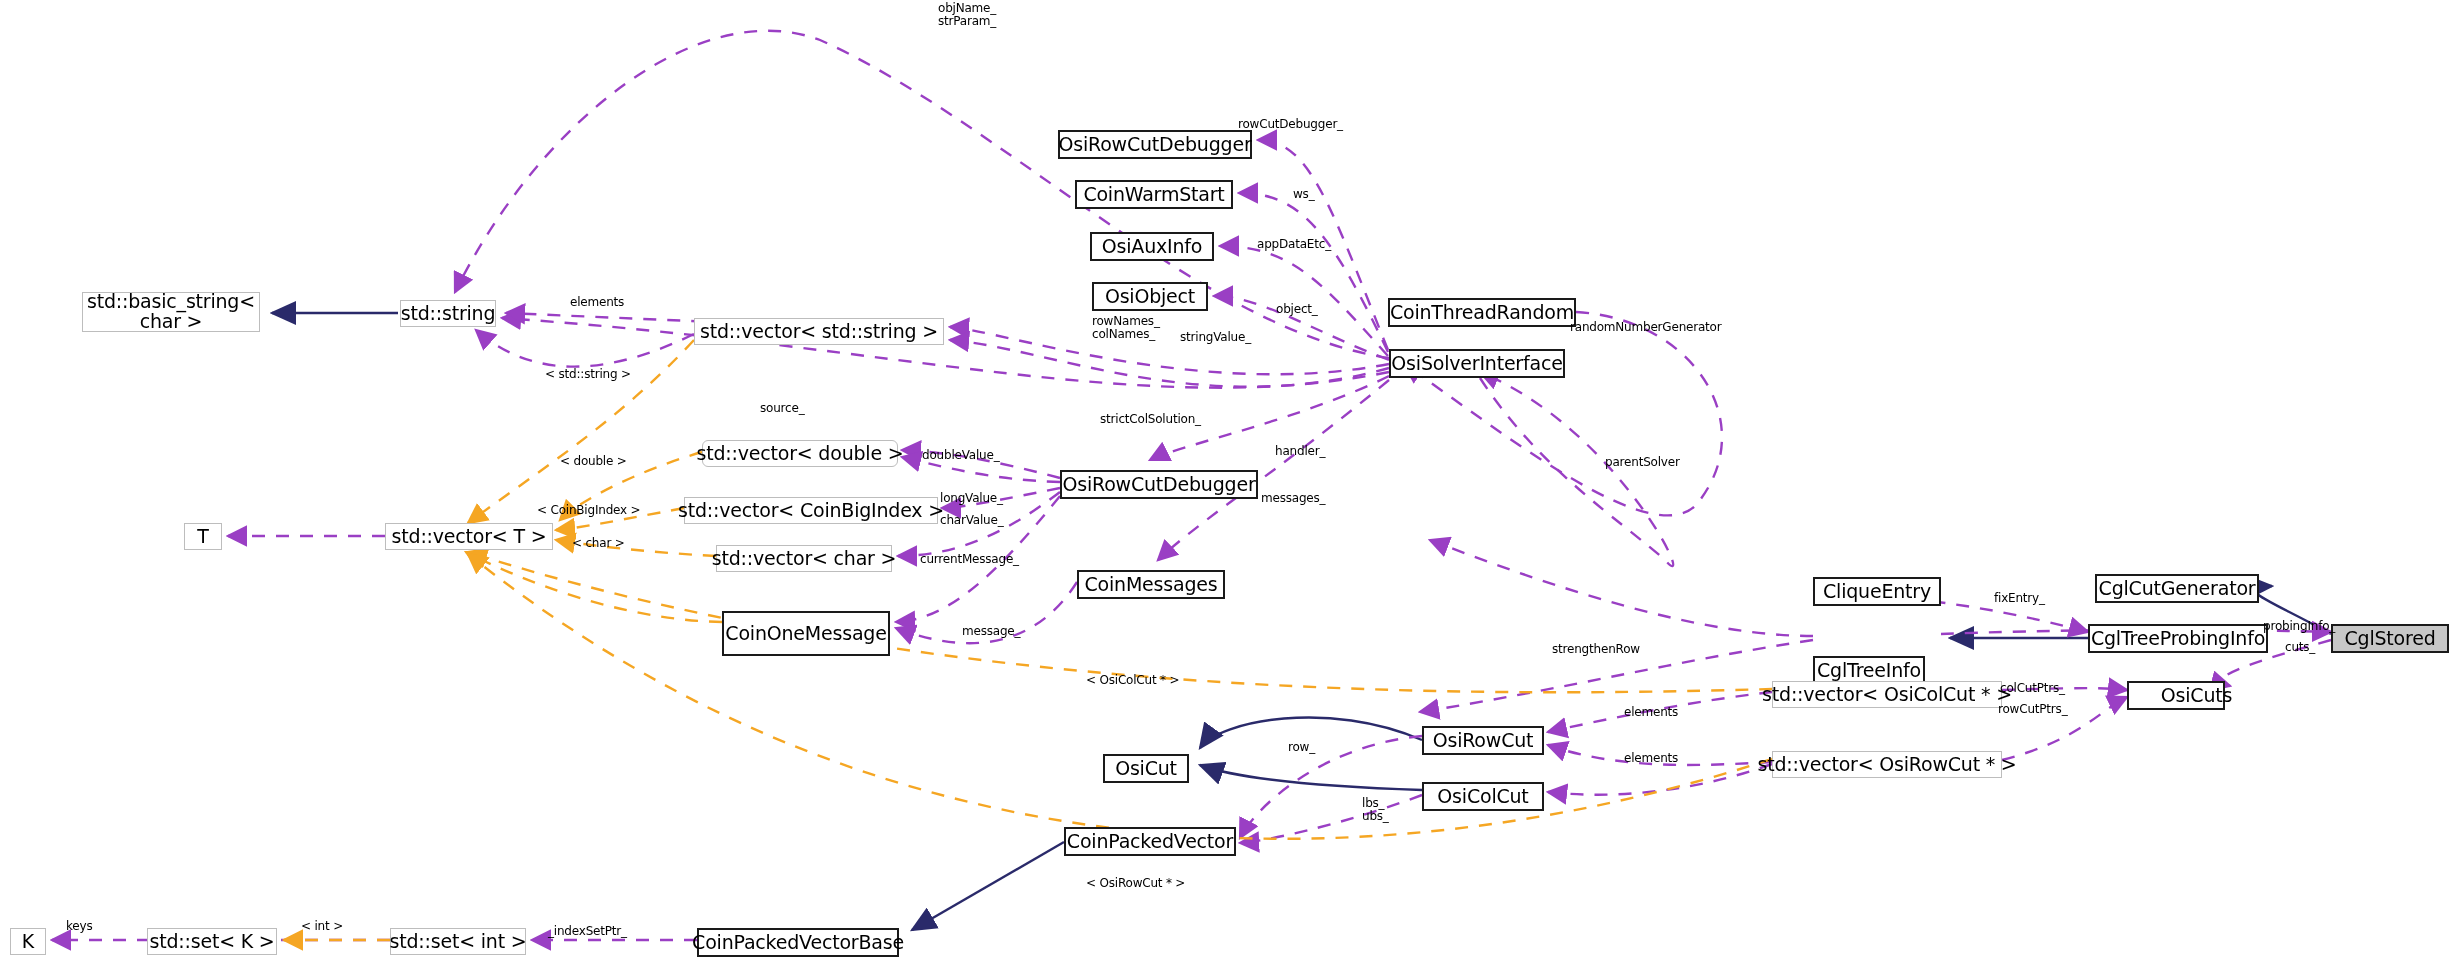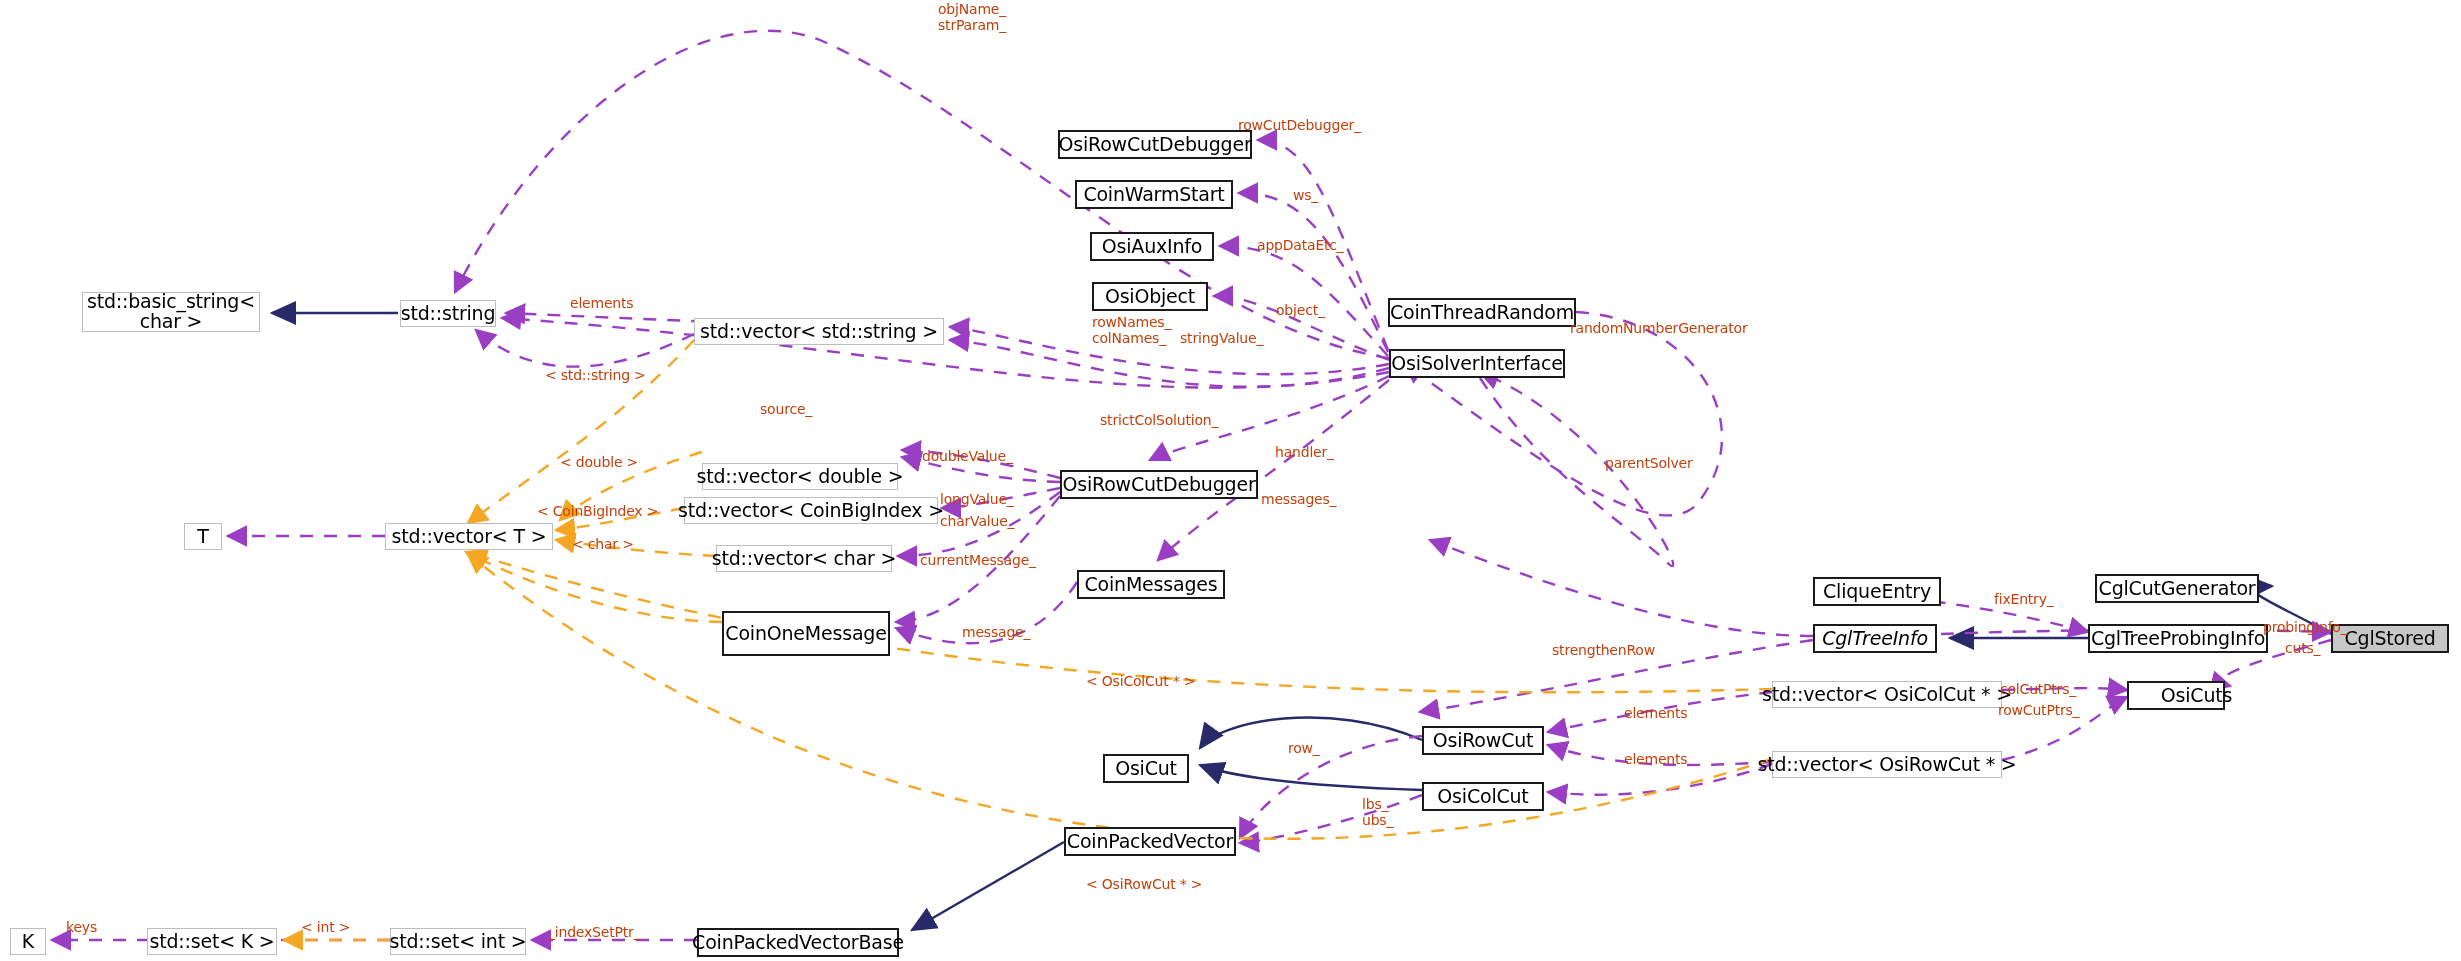--- a/index.html
+++ b/index.html
@@ -16,22 +16,22 @@
     line-height:1.05;
     color:#000;
     white-space:pre;
     letter-spacing:-0.2px;
   }
   .node.solidbox{border:2px solid #1a1a1a;}
   .node.greybox{border:1px solid #bdbdbd;}
   .node.highlight{border:2px solid #1a1a1a;background:#c7c7c7;}
   .elabel{
     position:absolute;
-    font-size:14px;
-    color:#c2410c;
+    font-size:12px;
+    color:#000000;
     white-space:pre;
     line-height:1.12;
     letter-spacing:-0.2px;
   }
 </style>
 </head>
 <body>
 
 <div id="diagram">
 
@@ -106,34 +106,34 @@
       <path d="M390,940 L284,940"></path>
     </g>
   </svg>
 
   <div class="node greybox" style="left:82px;  top:292px; width:178px; height:40px;">std::basic_string&lt;
 char &gt;</div>
   <div class="node greybox" style="left:400px; top:300px; width:96px;  height:27px;">std::string</div>
   <div class="node greybox" style="left:694px; top:318px; width:250px; height:27px;">std::vector&lt; std::string &gt;</div>
   <div class="node greybox" style="left:184px; top:523px; width:38px;  height:27px;">T</div>
   <div class="node greybox" style="left:385px; top:523px; width:168px; height:27px;">std::vector&lt; T &gt;</div>
-  <div class="node greybox" style="left:702px; top:463px; width:196px; height:27px;">std::vector&lt; double &gt;</div>
+  <div class="node greybox" style="left:702px; top:440px; width:196px; height:27px;border-radius:6px;">std::vector&lt; double &gt;</div>
   <div class="node greybox" style="left:684px; top:497px; width:254px; height:27px;">std::vector&lt; CoinBigIndex &gt;</div>
   <div class="node greybox" style="left:716px; top:545px; width:176px; height:27px;">std::vector&lt; char &gt;</div>
   <div class="node solidbox" style="left:722px; top:611px; width:168px; height:45px;">CoinOneMessage</div>
   <div class="node solidbox" style="left:1058px;top:130px; width:194px; height:29px;">OsiRowCutDebugger</div>
   <div class="node solidbox" style="left:1075px;top:180px; width:158px; height:29px;">CoinWarmStart</div>
   <div class="node solidbox" style="left:1090px;top:232px; width:124px; height:29px;">OsiAuxInfo</div>
   <div class="node solidbox" style="left:1092px;top:282px; width:116px; height:29px;">OsiObject</div>
   <div class="node solidbox" style="left:1060px;top:470px; width:198px; height:29px;">OsiRowCutDebugger</div>
   <div class="node solidbox" style="left:1077px;top:570px; width:148px; height:29px;">CoinMessages</div>
   <div class="node solidbox" style="left:1388px;top:298px; width:188px; height:29px;">CoinThreadRandom</div>
   <div class="node solidbox" style="left:1389px;top:349px; width:176px; height:29px;">OsiSolverInterface</div>
   <div class="node solidbox" style="left:1813px;top:577px; width:128px; height:29px;">CliqueEntry</div>
-  <div class="node solidbox" style="left:1813px;top:624px; width:124px; height:29px;font-style:italic;">CglTreeInfo</div>
+  <div class="node solidbox" style="left:1813px;top:656px; width:112px; height:29px;">CglTreeInfo</div>
   <div class="node greybox" style="left:1772px;top:681px; width:230px; height:27px;">std::vector&lt; OsiColCut * &gt;</div>
   <div class="node greybox" style="left:1772px;top:751px; width:230px; height:27px;">std::vector&lt; OsiRowCut * &gt;</div>
   <div class="node solidbox" style="left:2127px;top:681px; width:98px;  height:29px;padding-left:41px;">OsiCuts</div>
   <div class="node solidbox" style="left:2095px;top:574px; width:164px; height:29px;">CglCutGenerator</div>
   <div class="node solidbox" style="left:2088px;top:624px; width:180px; height:29px;">CglTreeProbingInfo</div>
   <div class="node highlight" style="left:2331px;top:624px; width:118px; height:29px;">CglStored</div>
   <div class="node solidbox" style="left:1422px;top:726px; width:122px; height:29px;">OsiRowCut</div>
   <div class="node solidbox" style="left:1422px;top:782px; width:122px; height:29px;">OsiColCut</div>
   <div class="node solidbox" style="left:1103px;top:754px; width:86px;  height:29px;">OsiCut</div>
   <div class="node solidbox" style="left:1064px;top:827px; width:172px; height:29px;">CoinPackedVector</div>

